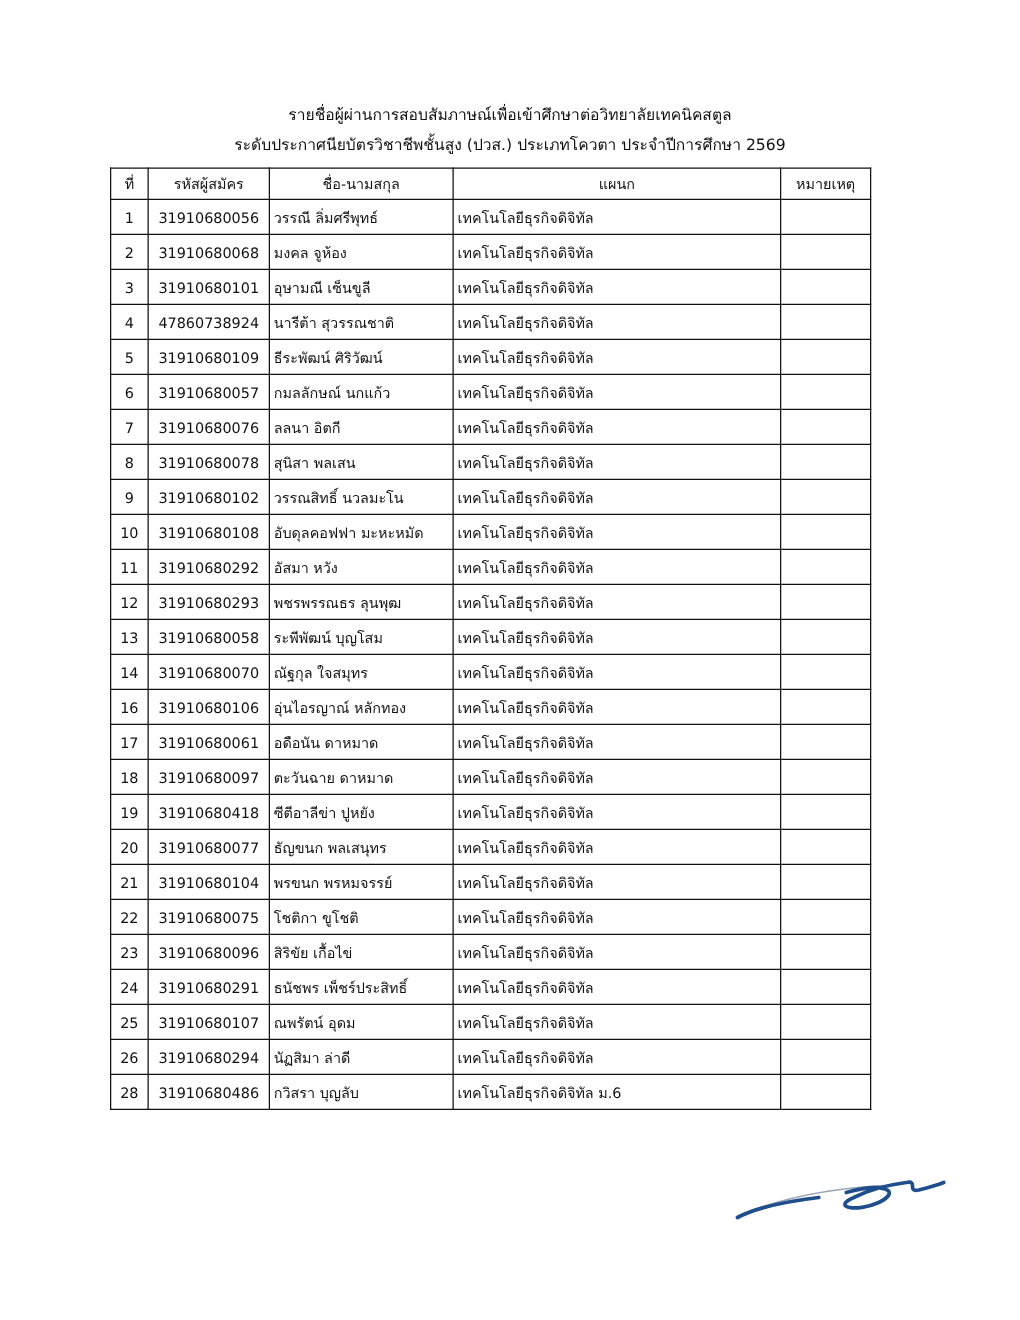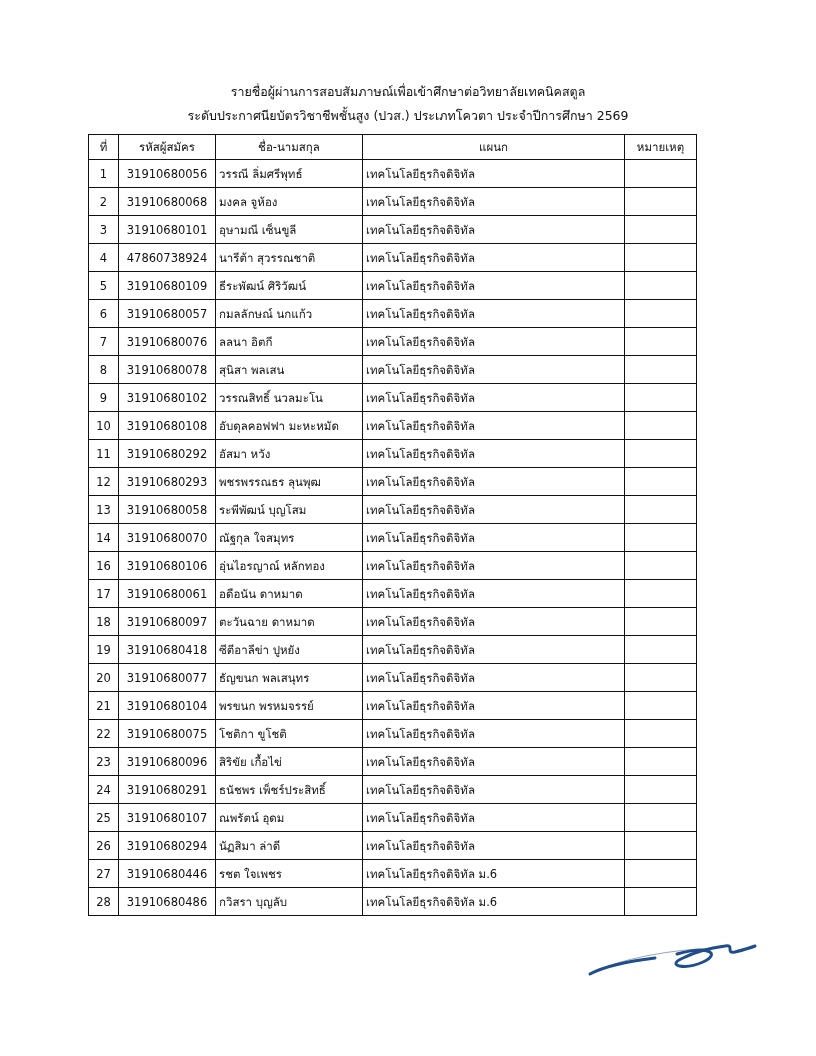--- a/index.html
+++ b/index.html
@@ -215,27 +215,20 @@
           <td class="c-note"></td>
         </tr>
         <tr>
           <td class="c-no">26</td>
           <td class="c-id">31910680294</td>
           <td class="c-name">นัฏสิมา ล่าดี</td>
           <td class="c-dept">เทคโนโลยีธุรกิจดิจิทัล</td>
           <td class="c-note"></td>
         </tr>
         <tr>
-          <td class="c-no">27</td>
-          <td class="c-id">31910680446</td>
-          <td class="c-name">รชต ใจเพชร</td>
-          <td class="c-dept">เทคโนโลยีธุรกิจดิจิทัล ม.6</td>
-          <td class="c-note"></td>
-        </tr>
-        <tr>
           <td class="c-no">28</td>
           <td class="c-id">31910680486</td>
           <td class="c-name">กวิสรา บุญลับ</td>
           <td class="c-dept">เทคโนโลยีธุรกิจดิจิทัล ม.6</td>
           <td class="c-note"></td>
         </tr>
       </tbody>
   </table>
 
   <svg class="signature" viewBox="0 0 175 55">

